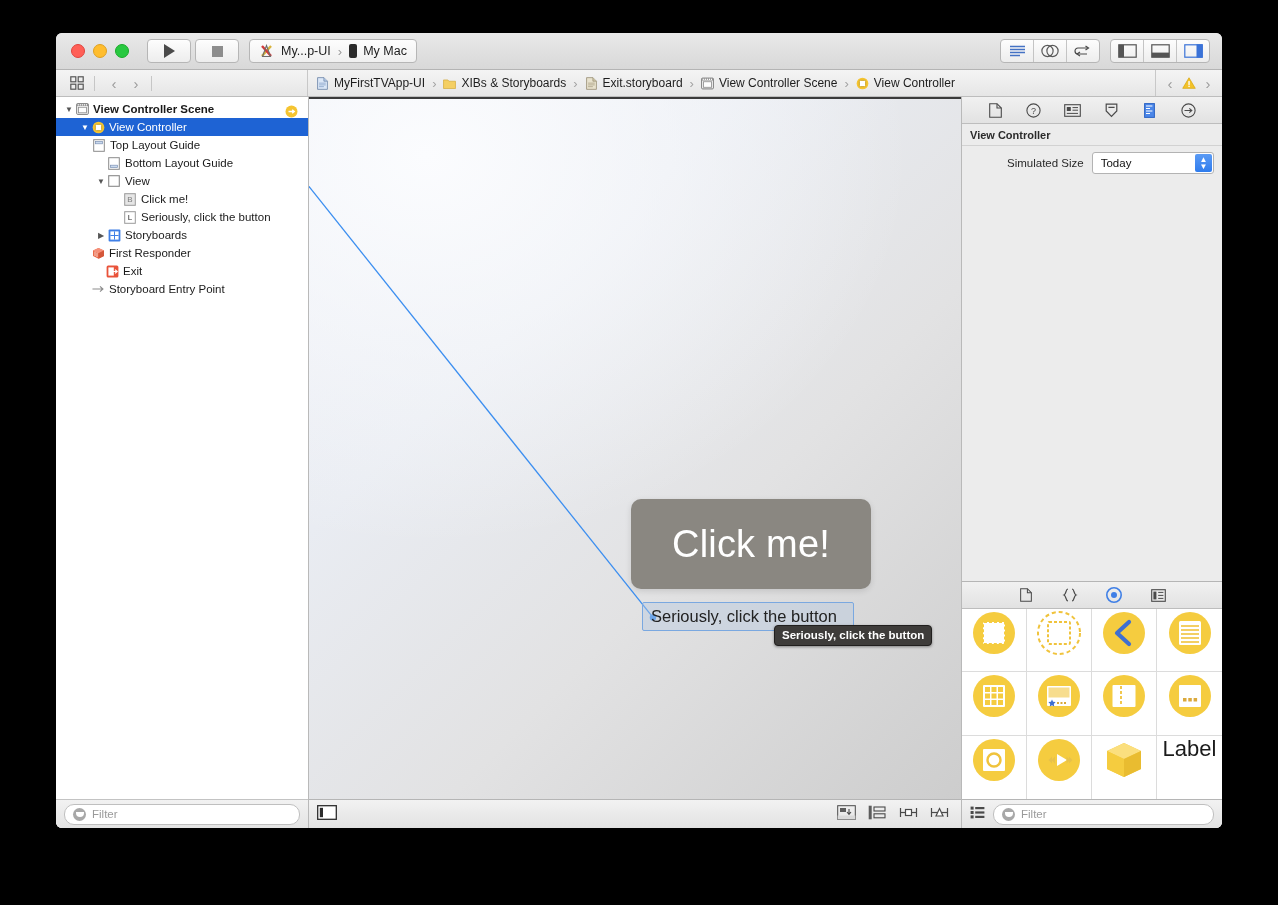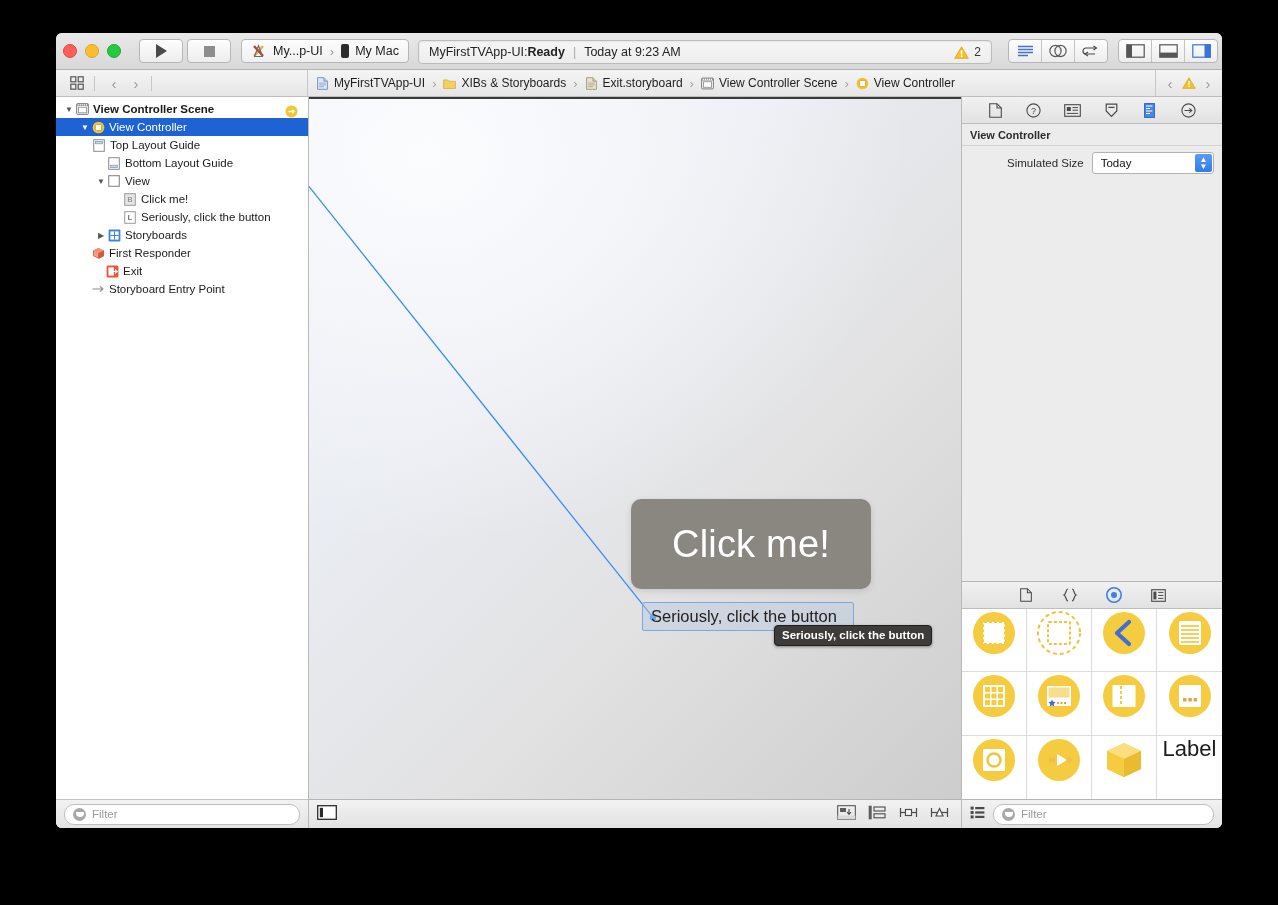--- a/index.html
+++ b/index.html
@@ -22,21 +22,21 @@
     overflow: hidden;
     display: flex; flex-direction: column;
   }
 
   
   .toolbar {
     height: 36px; min-height:36px;
     background: linear-gradient(to bottom, #e9e9e9, #d8d8d8);
     border-bottom: 1px solid #b4b4b4;
     display: flex; align-items: center;
-    padding: 0 0;
+    padding: 0 8px;
     position: relative;
   }
   .traffic { display: flex; align-items: center; gap: 8px; margin-left: 7px; margin-right: 18px; }
   .dot { width: 12px; height: 12px; border-radius: 50%; }
   .dot.red { background:#ff5f57; border:0.5px solid #e0443e; }
   .dot.yellow { background:#ffbd2e; border:0.5px solid #dea123; }
   .dot.green { background:#28c840; border:0.5px solid #1aab29; }
 
   .tb-btn {
     background: linear-gradient(to bottom,#fdfdfd,#ededed);
@@ -299,36 +299,20 @@
         <path d="M3 12 L12 2" stroke="#d8b33a" stroke-width="2.4" fill="none"></path>
         <path d="M12 12 L3 2" stroke="#cf3b3b" stroke-width="2.4" fill="none"></path>
         <path d="M7.5 1.5 L11.5 12.5 L3.5 12.5 Z" fill="none" stroke="#6d6d6d" stroke-width="1.1"></path>
       </svg>
       <span>My...p-UI</span>
       <span class="sep">›</span>
       <span class="device-icon"></span>
       <span>My Mac</span>
     </div>
 
-    <div class="status-field">
-      <span>MyFirstTVApp-UI: </span>
-      <b>Ready</b>
-      <span class="divider">|</span>
-      <span>Today at 9:23 AM</span>
-      <span class="status-right">
-        <span class="warn-badge">
-          <svg width="15" height="13" viewBox="0 0 15 13">
-            <path d="M7.5 0.8 L14.3 12.3 L0.7 12.3 Z" fill="#f3c229" stroke="#d8a712" stroke-width="0.8"></path>
-            <rect x="6.8" y="4.4" width="1.5" height="4.2" fill="#fff"></rect>
-            <rect x="6.8" y="9.4" width="1.5" height="1.5" fill="#fff"></rect>
-          </svg>
-        </span>
-        <span class="warn-count">2</span>
-      </span>
-    </div>
 
     <div class="tb-right">
       <div class="seg-group">
         <div class="seg">
           <svg width="17" height="12" viewBox="0 0 17 12">
             <g stroke="#4472c4" stroke-width="1.5">
               <line x1="1" y1="1.5" x2="16" y2="1.5"></line>
                   <line x1="1" y1="4.5" x2="16" y2="4.5"></line>
               <line x1="1" y1="7.5" x2="16" y2="7.5"></line>
                   <line x1="1" y1="10.5" x2="11" y2="10.5"></line>

